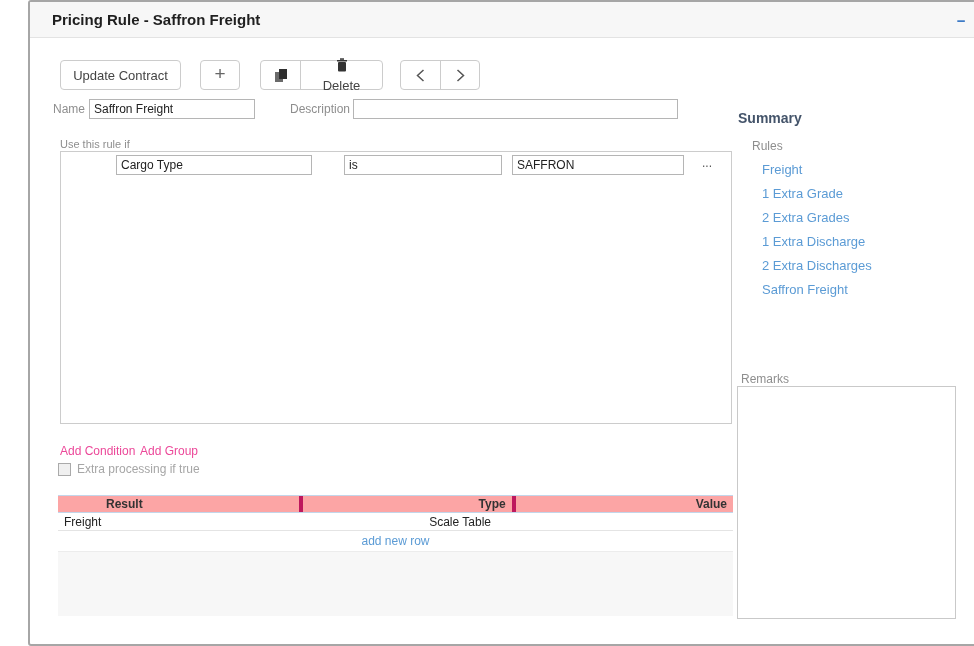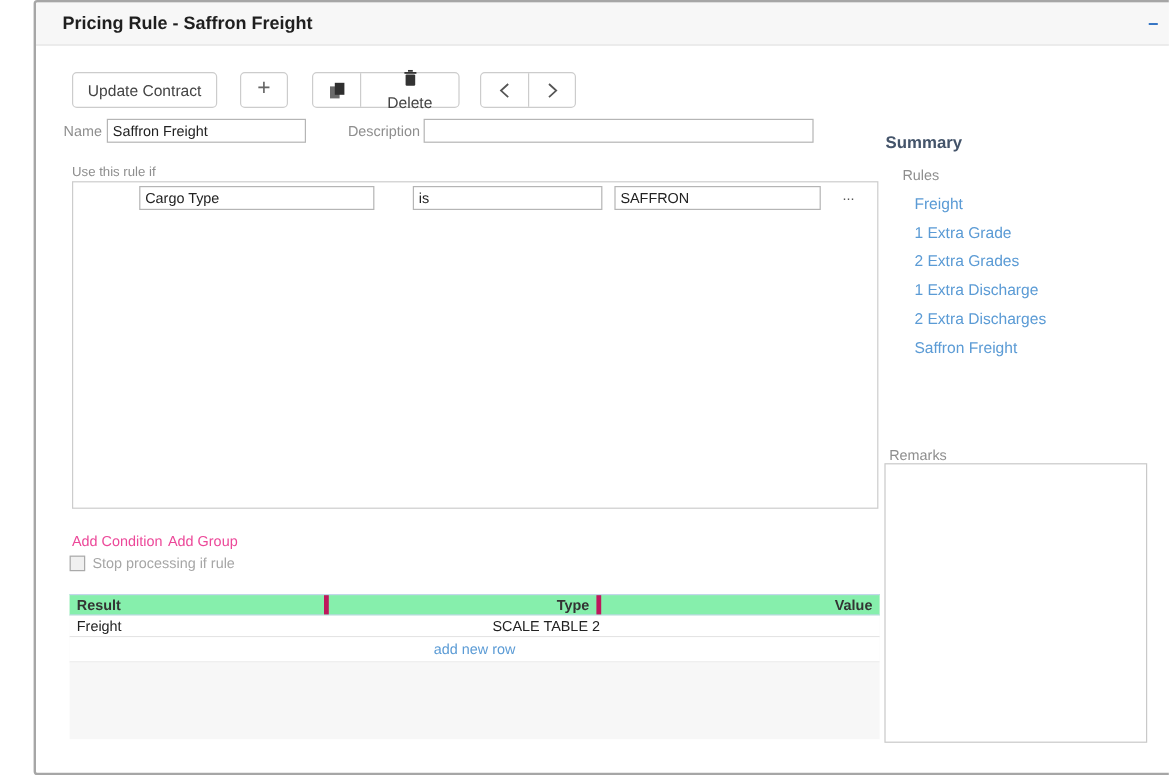--- a/index.html
+++ b/index.html
@@ -82,23 +82,23 @@
   .checkbox-label {
     position: absolute; left: 47px; top: 460px; font-size: 12px; color: #a6a6a6;
   }
 
   
   .results {
     position: absolute; left: 28px; top: 493px; width: 675px; height: 121px;
     background: #f7f7f7; font-size: 12px;
   }
   .r-head {
-    display: flex; background: #86efac; height: 18px; line-height: 17px;
+    display: flex; background: #fca5a5; height: 18px; line-height: 17px;
     font-weight: bold; color: #333;
-    border-top: 1px solid #c3d6ea; border-bottom: 1px solid #c3d6ea;
+    border-top: 1px solid #c3d6ea; border-bottom: 1px solid #c3d6ea; padding-left: 42px;
   }
   .r-head .c + .c { border-left: 4px solid #be185d; }
   .c { padding: 0 6px; overflow: hidden; white-space: nowrap; }
   .c1 { width: 212px; } .c2 { width: 227px; text-align: right; } .c3 { width: 236px; text-align: right; }
   .r-row {
     display: flex; background: #fff; height: 18px; line-height: 18px;
     color: #222; border-bottom: 1px solid #e4e4e4; cursor: pointer;
   }
   .add-row {
     background: #fff; height: 21px; line-height: 21px; text-align: center;
@@ -192,31 +192,31 @@
     <input class="tinput" style="left: 283px; top: 3px; width: 158px;" type="text" value="is">
     <input class="tinput" style="left: 55px; top: 3px; width: 196px;" type="text" value="Cargo Type">
     <input class="tinput" style="left: 451px; top: 3px; width: 172px;" type="text" value="SAFFRON">
     <div class="more-btn">...</div>
   </div>
 
   <div class="text-link-dark" style="left:30px; top:442px;">Add Condition</div>
   <div class="text-link-dark" style="left:110px; top:442px;">Add Group</div>
 
   <span class="checkbox"></span>
-  <span class="checkbox-label">Stop processing if rule</span>
+  <span class="checkbox-label">Extra processing if true</span>
 
   <div class="results">
     <div class="r-head">
       <div class="c c1">Result</div>
       <div class="c c2">Type</div>
       <div class="c c3">Value</div>
     </div>
     <div class="r-row">
       <div class="c c1">Freight</div>
-      <div class="c c3">SCALE TABLE 2</div>
+      <div class="c c2">Scale Table</div>
     </div>
     <div class="add-row">add new row</div>
   </div>
 
   <div class="summary-title">Summary</div>
   <div class="rules-label">Rules</div>
 
   <div class="rule-link" style="top:160px;">Freight</div>
   <div class="rule-link" style="top:184px;">1 Extra Grade</div>
   <div class="rule-link" style="top:208px;">2 Extra Grades</div>

